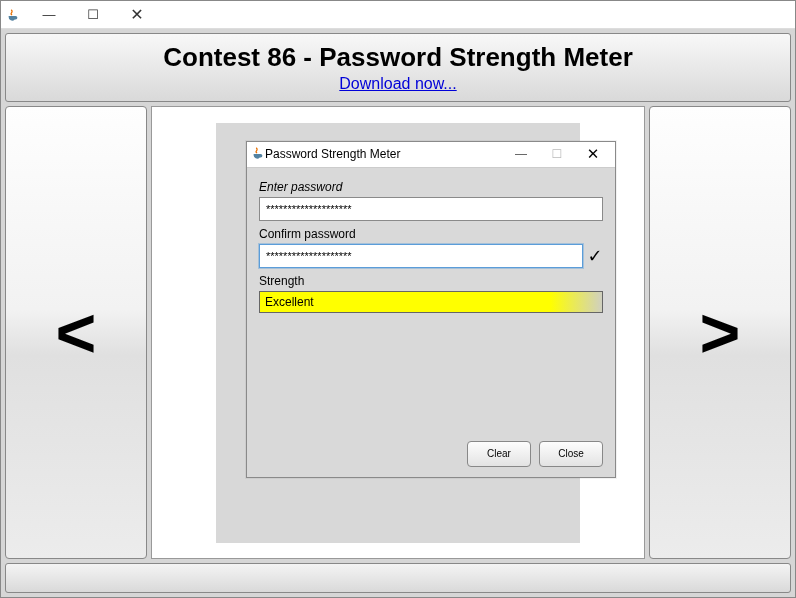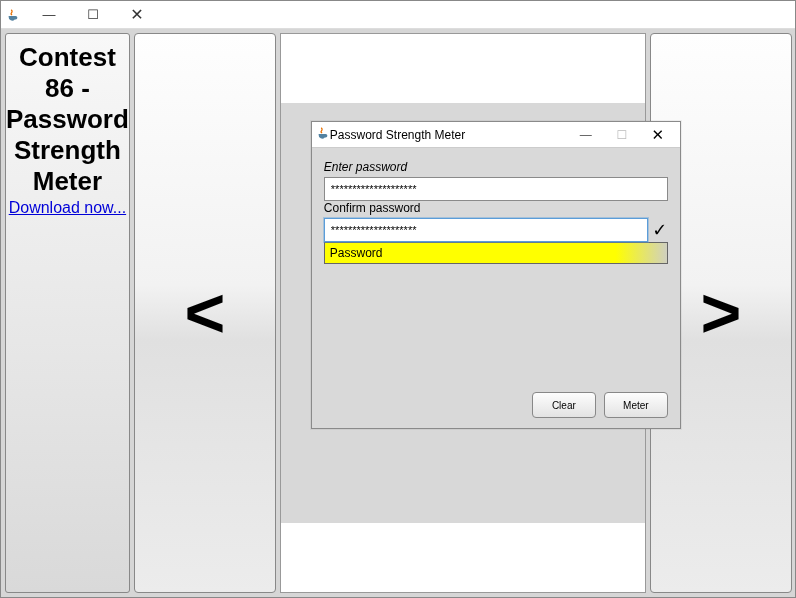--- a/index.html
+++ b/index.html
@@ -46,21 +46,21 @@
       justify-content: center;
       font-size: 13px;
       color: #333;
       cursor: pointer;
     }
     .win-btn.close-x { font-size: 16px; }
     .app-body {
       flex: 1;
       background: #d6d6d6;
       display: flex;
-      flex-direction: row;
+      flex-direction: column;
       padding: 4px;
       gap: 4px;
     }
     .header-panel {
       background: linear-gradient(to bottom, #f8f8f8, #d9d9d9);
       border: 1px solid #888;
       border-radius: 3px;
       padding: 8px 0;
       text-align: center;
     }
@@ -142,20 +142,21 @@
     .inner-win-btn.close-xx { color: #000; font-size: 15px; }
     .inner-win-btn.dim { color: #bbb; }
     .inner-body {
       background: #d9d9d9;
       padding: 12px 12px 10px 12px;
     }
     .field-label {
       font-size: 12px;
       color: #000;
       margin-bottom: 3px;
+      margin-top: 6px;
     }
     .field-label:first-child { margin-top: 0; font-style: italic; }
     .pwd-row {
       display: flex;
       align-items: center;
       gap: 4px;
     }
     .pwd-input {
       flex: 1;
       height: 24px;
@@ -260,26 +261,27 @@
             <div class="inner-body">
               <div class="field-label">Enter password</div>
               <div class="pwd-row">
                 <input class="pwd-input" type="text" value="********************" style="">
               </div>
               <div class="field-label">Confirm password</div>
               <div class="pwd-row">
                 <input class="pwd-input focused" type="text" value="********************" style="">
                 <span class="checkmark">✓</span>
               </div>
+              <div class="field-label">Strength</div>
               <div class="strength-bar">
-                <span>Password</span>
+                <span>Excellent</span>
               </div>
               <div class="inner-button-row">
                 <button class="raised-btn">Clear</button>
-                <button class="raised-btn">Meter</button>
+                <button class="raised-btn">Close</button>
               </div>
             </div>
           </div>
         </div>
       </div>
 
       <div class="nav-btn">&gt;</div>
     </div>
 
     <div class="footer-bar"></div>

